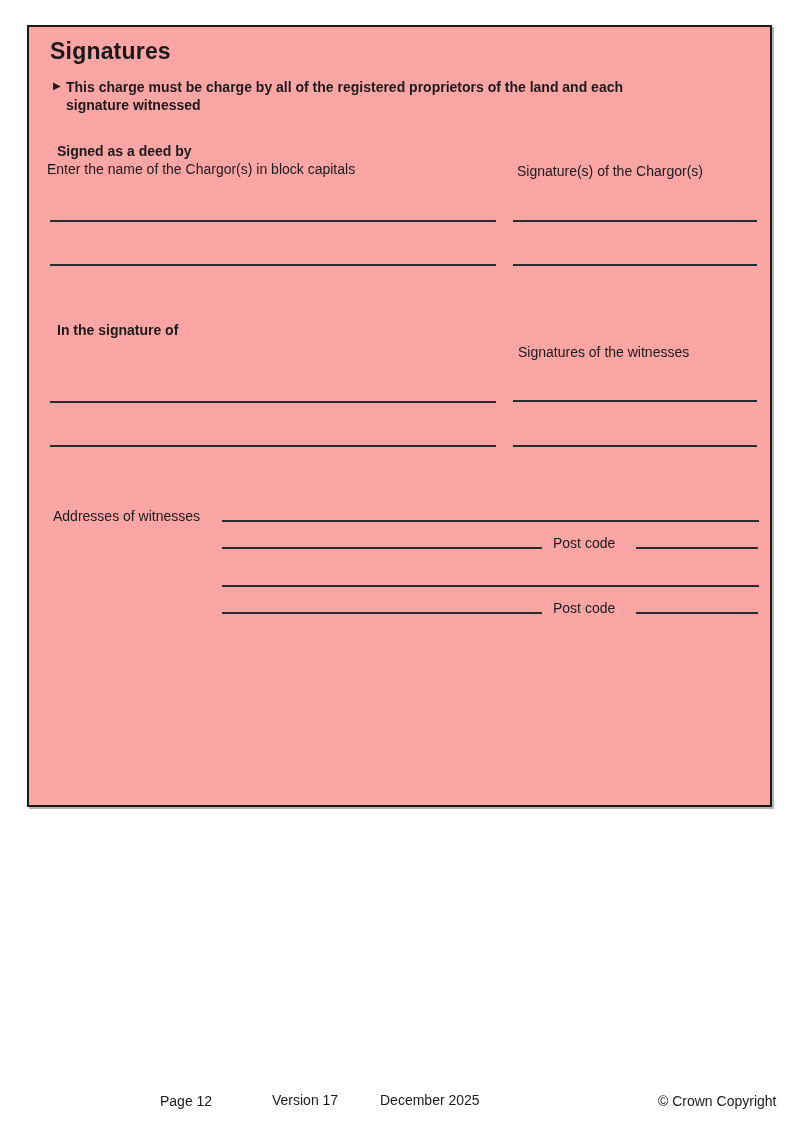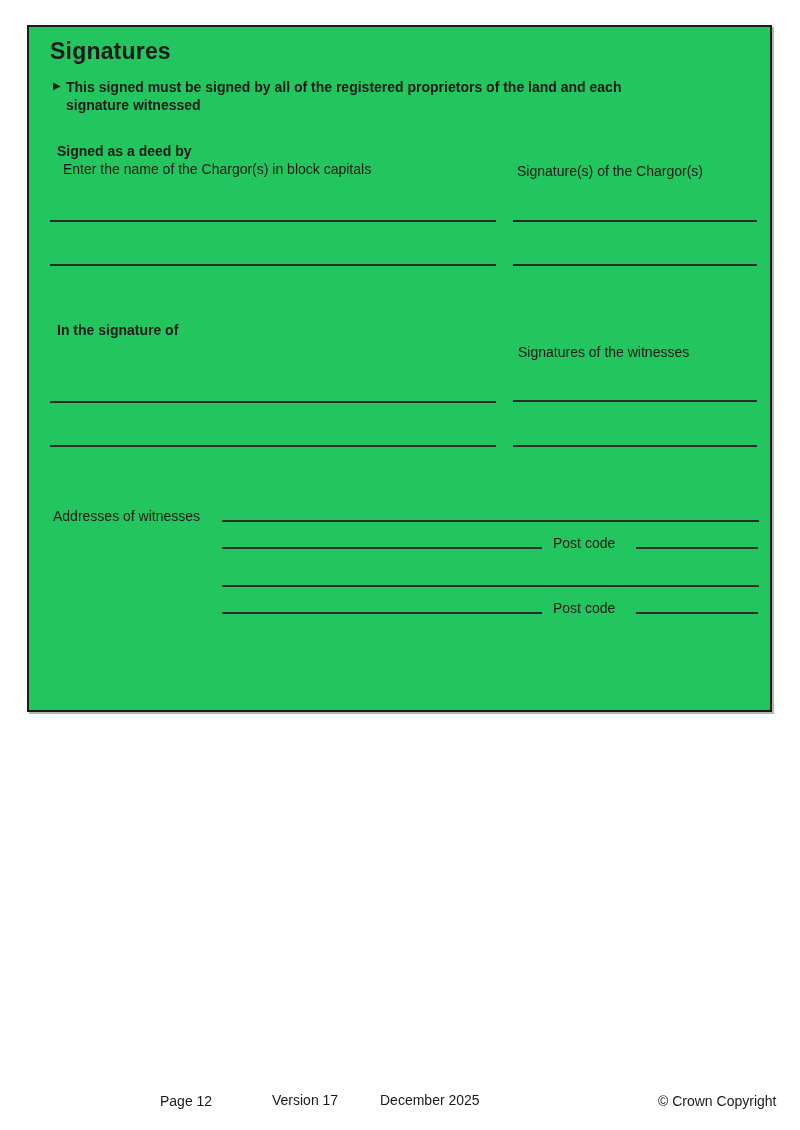--- a/index.html
+++ b/index.html
@@ -14,24 +14,24 @@
     width: 800px;
     height: 1130px;
     background: #ffffff;
     overflow: hidden;
   }
   .form-box {
     position: absolute;
     left: 27px;
     top: 25px;
     width: 745px;
-    height: 687px;
+    height: 782px;
     border: 2px solid #1a1a1a;
     box-shadow: 2px 2px 0 #b5b5b5;
-    background: #22c55e;
+    background: #fca5a5;
   }
   .title {
     position: absolute;
     left: 21px;
     top: 11px;
     font-size: 23px;
     font-weight: bold;
     letter-spacing: 0.2px;
   }
   .notice {
@@ -85,26 +85,26 @@
 <body>
 
 <div class="page">
 
   <div class="form-box">
 
     <div class="title">Signatures</div>
 
     <div class="notice">
       <span class="bullet">▶</span>
-      <span class="notice-text">This signed must be signed by all of the registered proprietors of the land and each</span>
+      <span class="notice-text">This charge must be charge by all of the registered proprietors of the land and each</span>
       <span class="notice-text">signature witnessed</span>
     </div>
 
     <div class="sec-heading" style="left:28px; top:116px;">Signed as a deed by</div>
-    <div class="sec-label" style="left:34px; top:134px;">Enter the name of the Chargor(s) in block capitals</div>
+    <div class="sec-label" style="left:18px; top:134px;">Enter the name of the Chargor(s) in block capitals</div>
     <div class="sec-label" style="left:488px; top:136px;">Signature(s) of the Chargor(s)</div>
 
     <div class="hline" style="left:21px;  top:193px; width:446px;"></div>
     <div class="hline" style="left:484px; top:193px; width:244px;"></div>
     <div class="hline" style="left:21px;  top:237px; width:446px;"></div>
     <div class="hline" style="left:484px; top:237px; width:244px;"></div>
 
     <div class="sec-heading" style="left:28px; top:295px;">In the signature of</div>
     <div class="sec-label" style="left:489px; top:317px;">Signatures of the witnesses</div>
 

